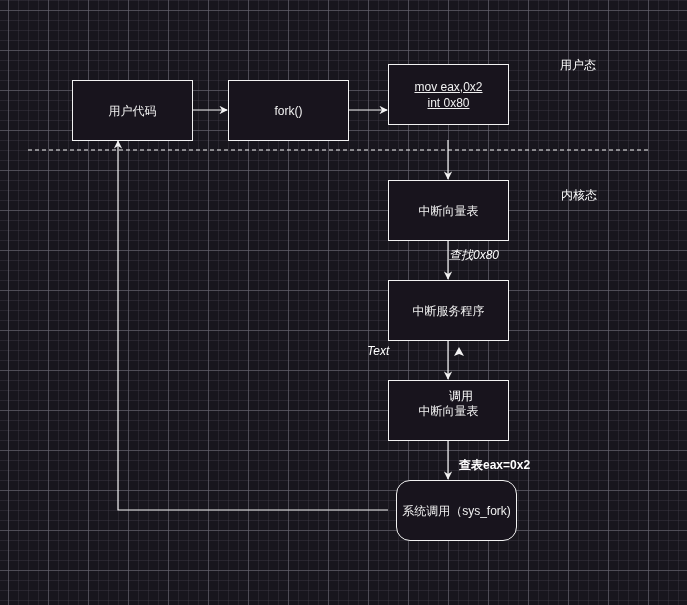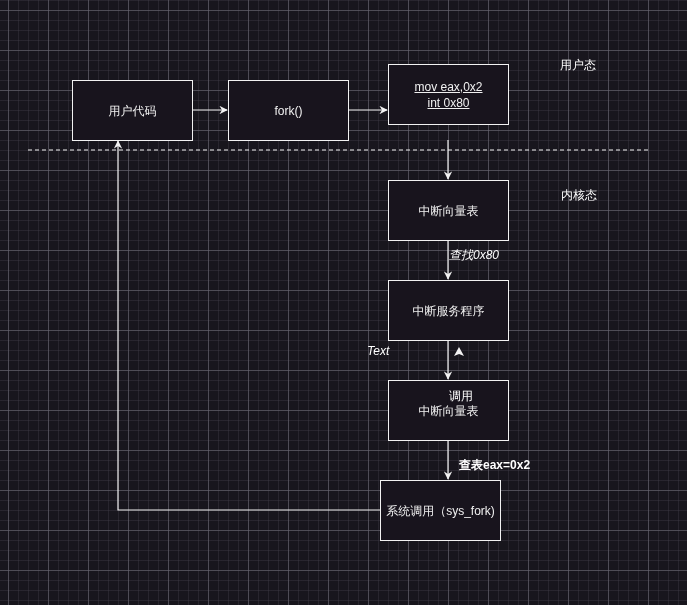--- a/index.html
+++ b/index.html
@@ -61,21 +61,21 @@
 </div>
 <div class="node" style="left:388px;top:180px;">
   <span>中断向量表</span>
 </div>
 <div class="node" style="left:388px;top:280px;">
   <span>中断服务程序</span>
 </div>
 <div class="node" style="left:388px;top:380px;">
   <span>中断向量表</span>
 </div>
-<div class="node" style="left:380px;top:480px;">
+<div class="node" style="left:396px;top:480px;border-radius:14px;">
   <span>系统调用（sys_fork)</span>
 </div>
 
 <div class="label" style="left:449px;top:248px;font-style:italic;">查找0x80</div>
 <div class="label" style="left:449px;top:353px;margin-top:36px;">调用</div>
 <div class="label" style="left:459px;top:458px;font-weight:bold;">查表eax=0x2</div>
 <div class="label" style="left:560px;top:58px;">用户态</div>
 <div class="label" style="left:561px;top:188px;text-align:center;">内核态</div>
 <div class="label" style="left:367px;top:344px;font-style:italic;">Text</div>
 

